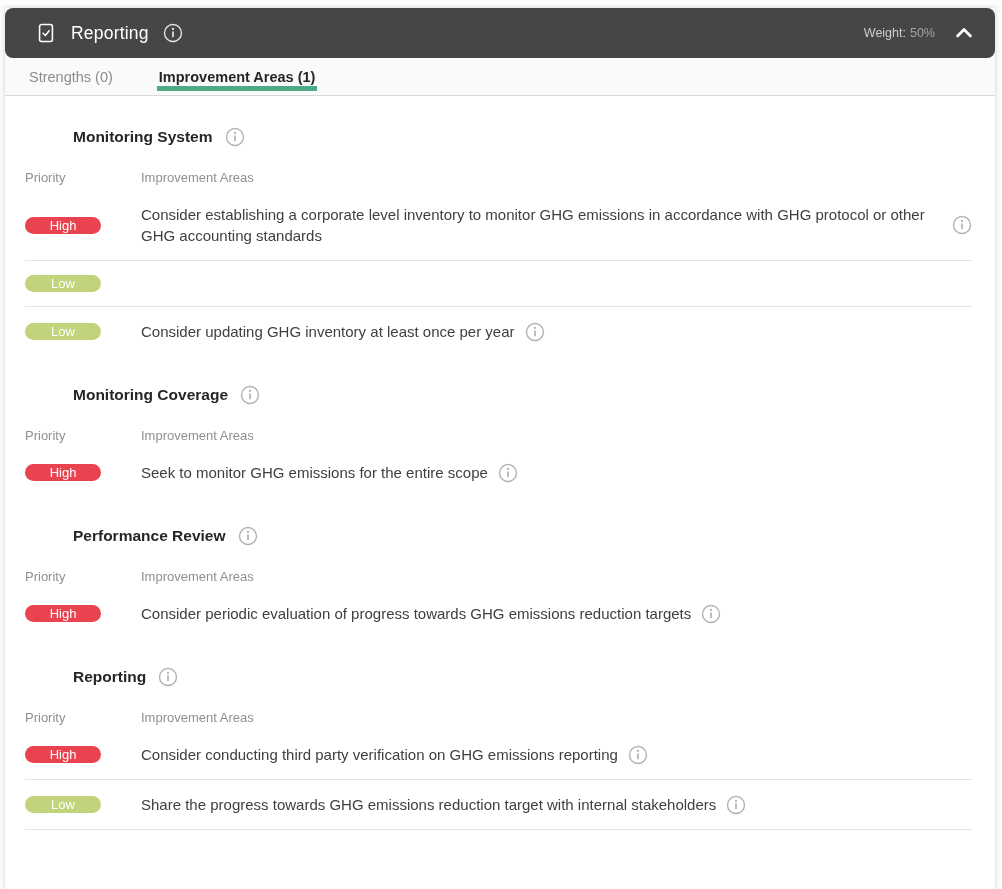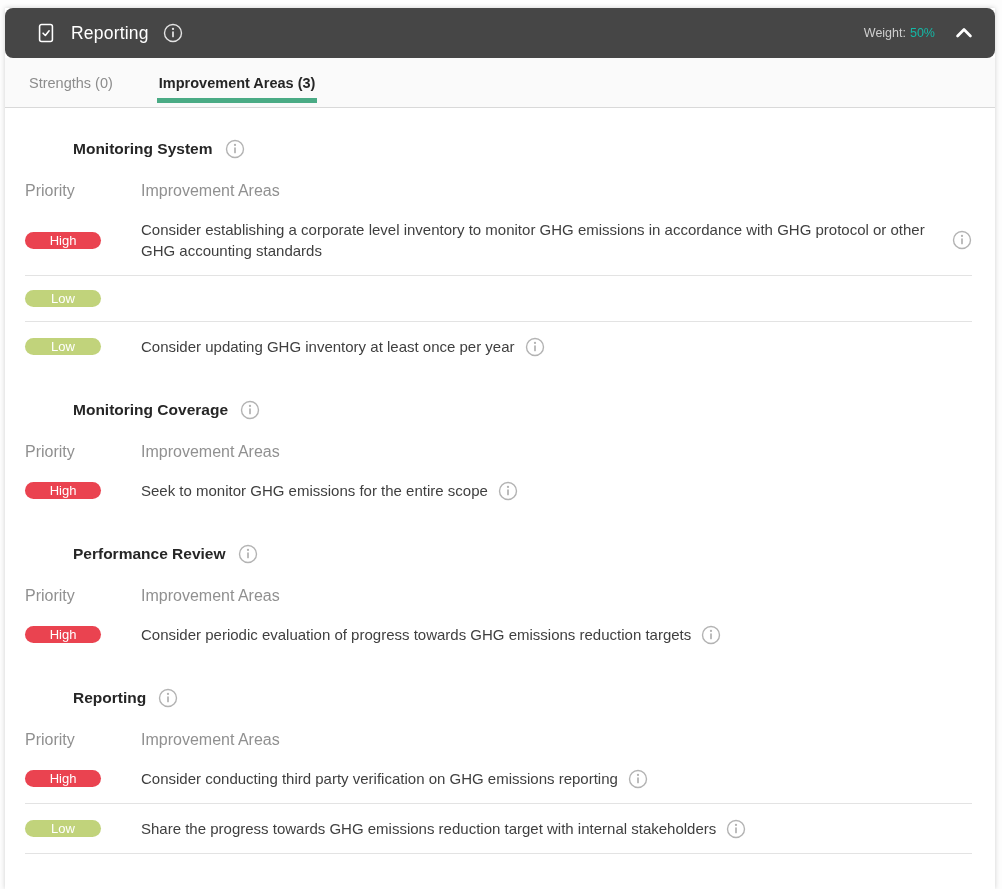--- a/index.html
+++ b/index.html
@@ -8,38 +8,38 @@
   .card { position:absolute; left:5px; top:8px; width:990px; height:881px;
     background:#fff; box-shadow:0 0 5px rgba(0,0,0,.18); }
   
   .hdr { height:50px; background:#464646; border-radius:8px; display:flex;
     align-items:center; padding:0 20px; position:relative; z-index:2; }
   .hdr .doc { width:22px; height:22px; margin:0 14px 0 10px; display:flex; }
   .hdr-title { color:#fff; font-size:17.5px; letter-spacing:.2px; margin-right:14px; }
   .hdr-info { color:#e3e3e3; width:20px; height:20px; display:flex; cursor:pointer; }
   .hdr-right { margin-left:auto; display:flex; align-items:center; gap:18px; }
   .weight { font-size:12.5px; color:#cfcfcf; }
-  .weight b { font-weight:normal; color:#14b8a6; margin-left:4px; }
+  .weight b { font-weight:normal; color:#a3a3a3; margin-left:4px; }
   .chev { width:22px; height:22px; display:flex; cursor:pointer; }
   
-  .tabbar { height:50px; background:#fafafa; border-bottom:1px solid #d9d9d9;
+  .tabbar { height:38px; background:#fafafa; border-bottom:1px solid #d9d9d9;
     display:flex; align-items:stretch; padding-left:22px; }
   .tab { display:flex; align-items:center; font-size:14.5px; color:#8c8c8c;
     position:relative; cursor:pointer; padding:0 2px; margin-right:42px; }
   .tab.active { color:#262626; font-weight:bold; }
   .tab.active::after { content:''; position:absolute; left:0; right:0; bottom:4px;
     height:5px; background:#4aab85; }
   
   .content { padding:2px 23px 0 20px; }
   .sec-title { display:flex; align-items:center; margin-top:29px; }
   .sec-title h3 { font-size:15.5px; color:#262626; font-weight:bold;margin-left:48px; }
   .i-icon { width:20px; height:20px; color:#b3b3b3; margin-left:12px; display:inline-flex;
     cursor:pointer; flex:none; }
   .colhead { display:grid; grid-template-columns:116px 1fr; margin-top:23px;
-    font-size:16px; color:#909090; }
+    font-size:13px; color:#909090; }
   .rows { margin-top:5px; }
   .row { display:grid; grid-template-columns:116px 1fr 34px; align-items:center;
     padding:14px 0; }
   .row + .row { border-top:1px solid #e3e3e3; }
   .badge { width:76px; height:17px; border-radius:13px; color:#fff; font-size:13px;
     display:flex; align-items:center; justify-content:center; }
   .rtext { font-size:15px; color:#3f3f3f; line-height:21px; padding-right:10px; }
   .rtext .i-icon { vertical-align:-5px; margin-left:10px; }
   .ricon { display:flex; justify-content:flex-end; }
   svg { display:block; width:100%; height:100%; }
@@ -73,21 +73,21 @@
       </span>
     </span>
   </div>
 
   <div class="tabbar">
   <div class="tab">
     <span>Strengths (0)</span>
   </div>
 
   <div class="tab active">
-    <span>Improvement Areas (3)</span>
+    <span>Improvement Areas (1)</span>
   </div>
 </div>
 
   <div class="content">
   <div class="section">
     <div class="sec-title">
       <h3>Monitoring System</h3>
       <span class="i-icon">
             <svg viewBox="0 0 20 20">
               <circle cx="10" cy="10" r="8.5" fill="none" stroke="currentColor" stroke-width="1.4"></circle>

